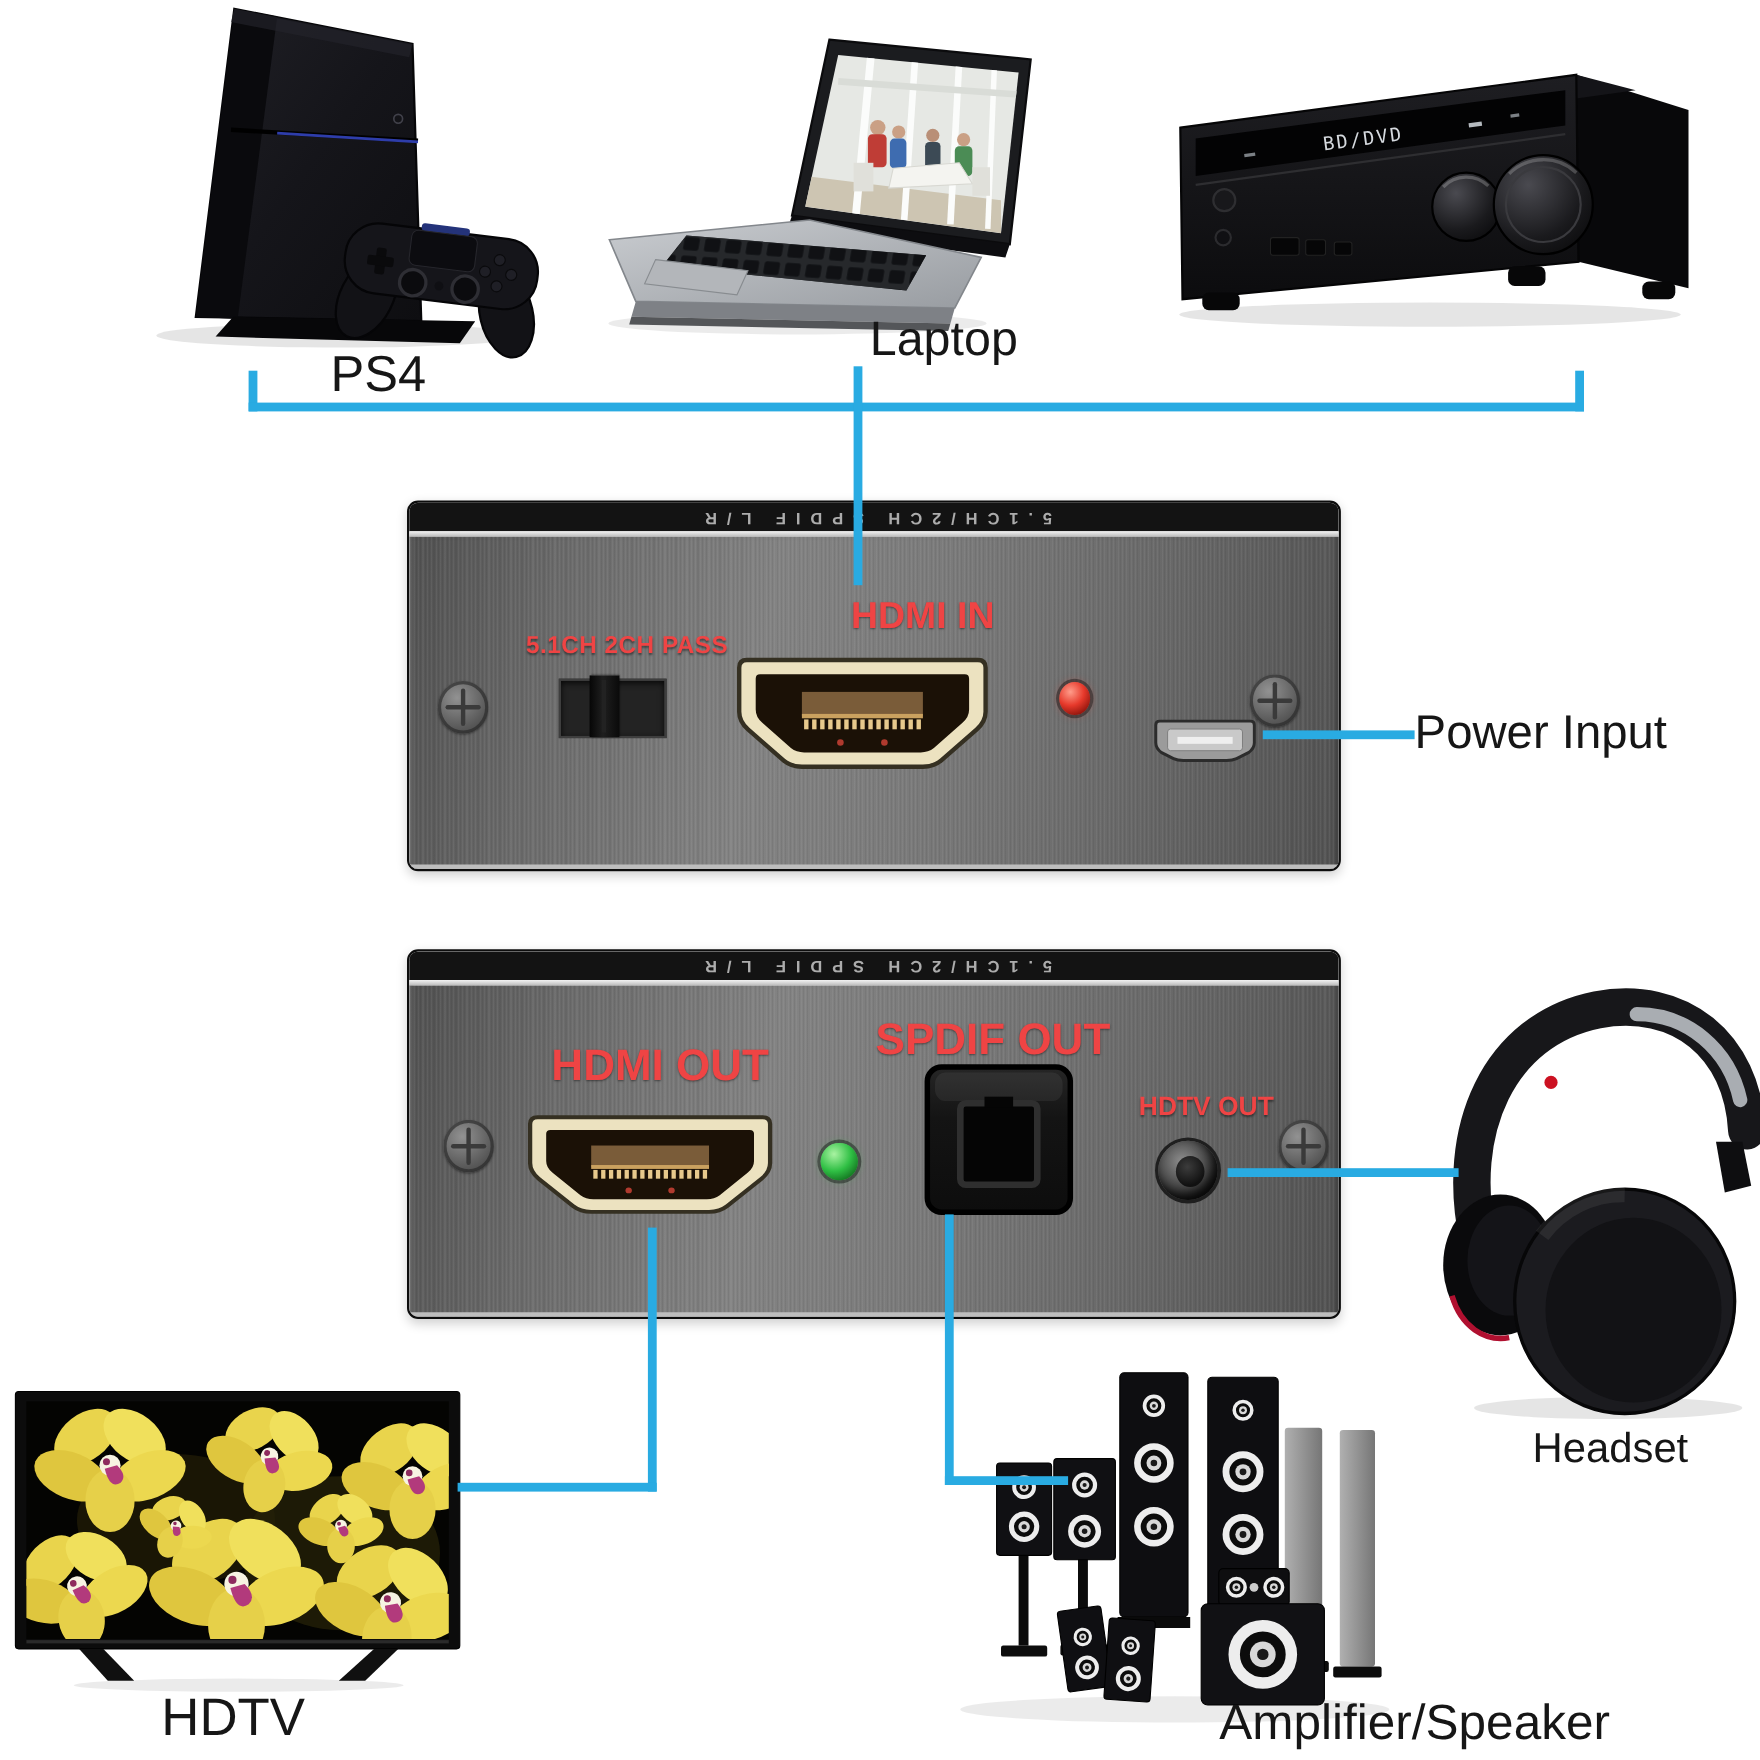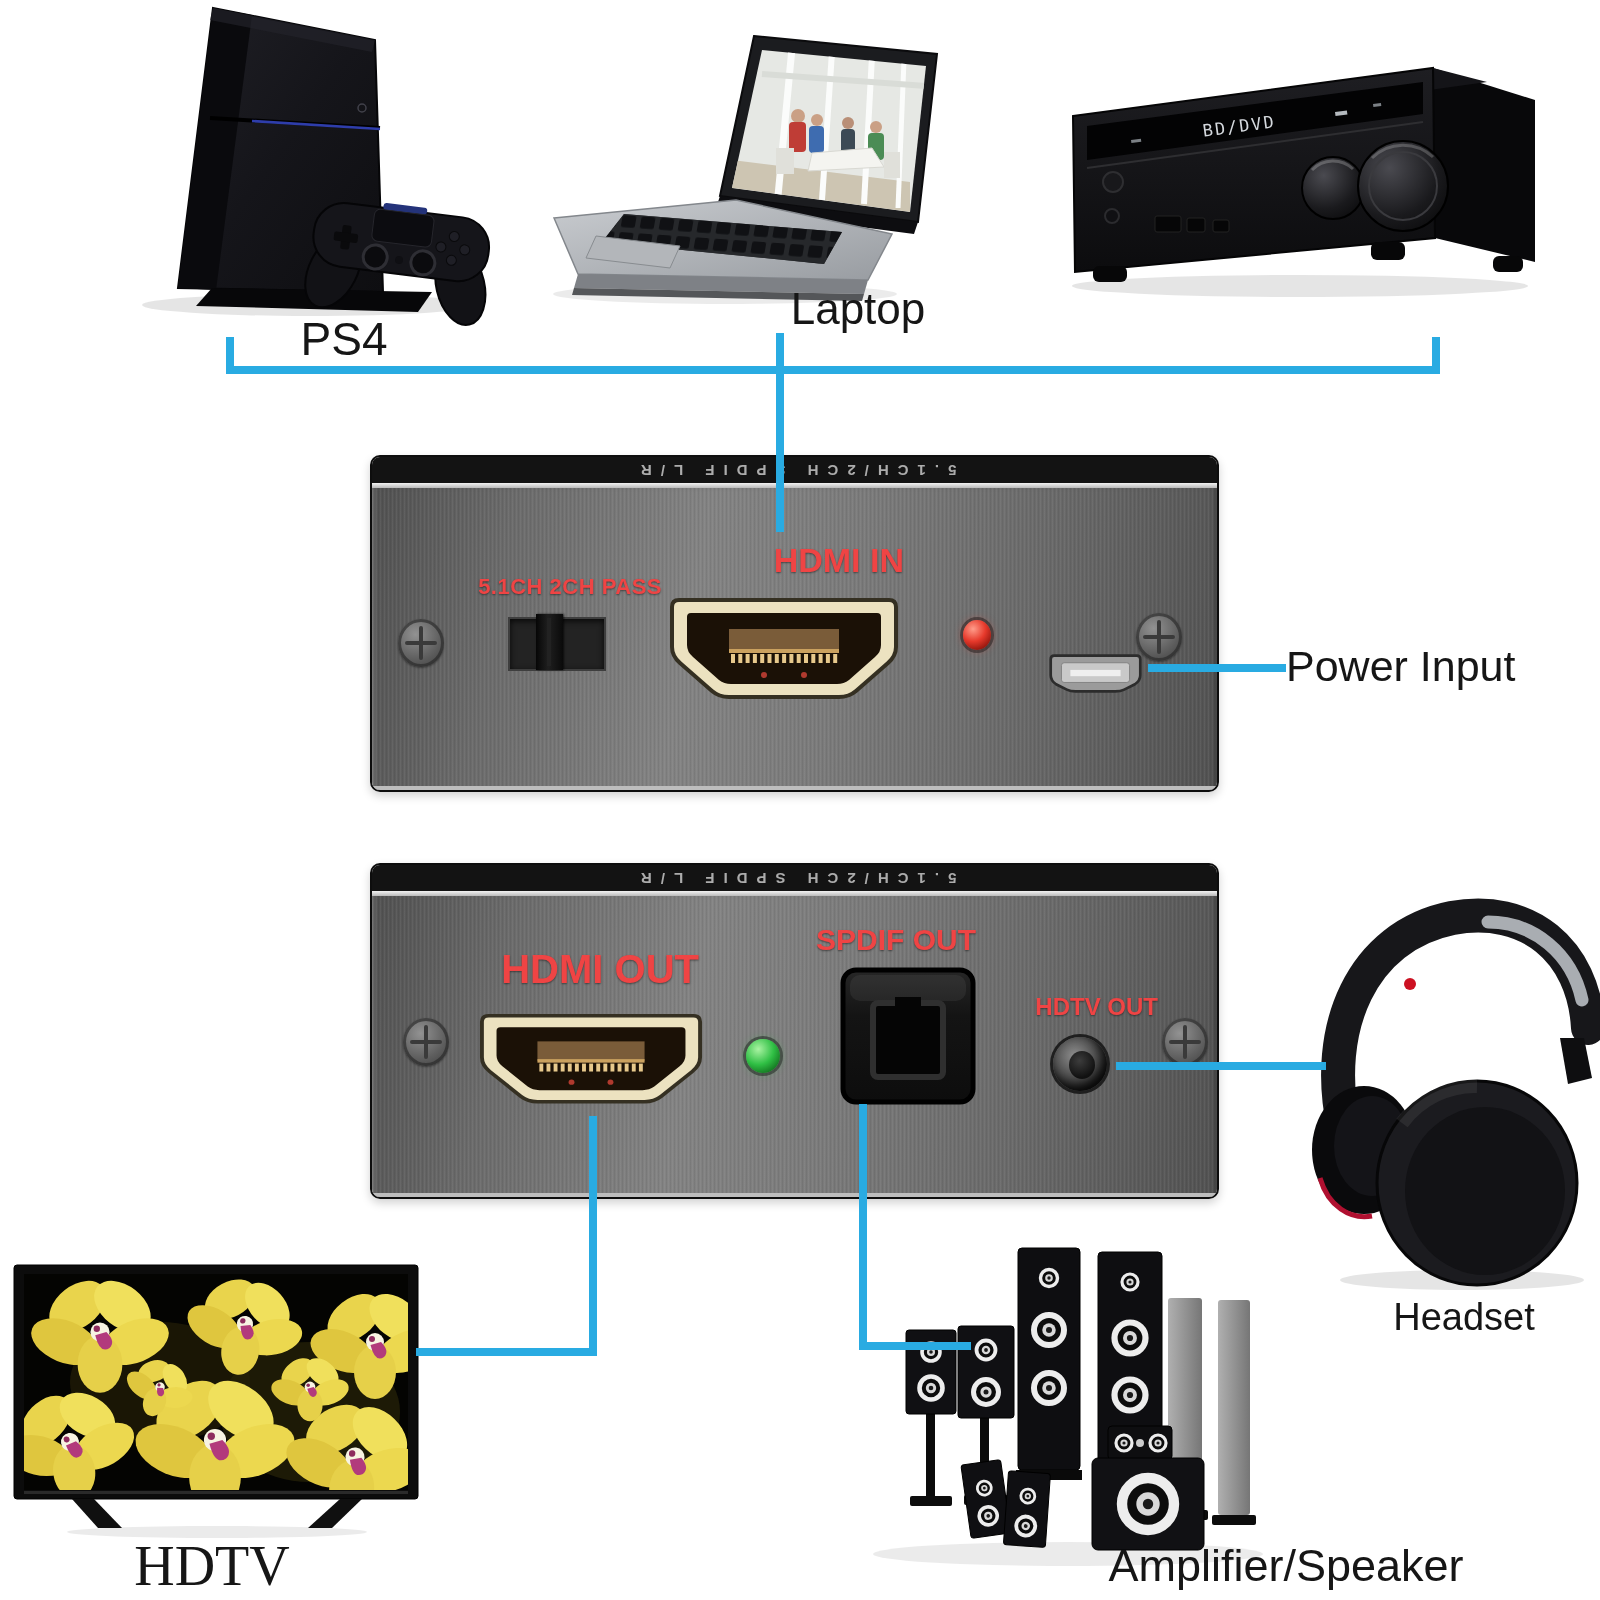--- a/index.html
+++ b/index.html
@@ -285,21 +285,21 @@
         <rect x="149.6" y="57" width="4" height="9"></rect>
           <rect x="156.9" y="57" width="4" height="9"></rect>
         <rect x="164.2" y="57" width="4" height="9"></rect>
       </g>
       <circle cx="95" cy="78" r="3" fill="#b03a2e"></circle>
         <circle cx="135" cy="78" r="3" fill="#b03a2e"></circle>
     </svg>
 
     <div class="led green" style="left:374px;top:174px;"></div>
 
-    <div class="plbl" style="left:424px;top:58px;width:180px;font-size:30px;">SPDIF OUT</div>
+    <div class="plbl" style="left:424px;top:58px;width:180px;font-size:40px;">SPDIF OUT</div>
 
     <svg class="abs" style="left:468px;top:102px;" width="136" height="138" viewBox="0 0 136 138">
       <defs>
         <linearGradient id="tosg" x1="0" y1="0" x2="0" y2="1">
           <stop offset="0" stop-color="#262626"></stop>
             <stop offset=".35" stop-color="#141414"></stop>
           <stop offset="1" stop-color="#0d0d0d"></stop>
         </linearGradient>
       </defs>
       <rect x="3" y="3" width="130" height="132" rx="13" fill="url(#tosg)" stroke="#000" stroke-width="5"></rect>
@@ -414,17 +414,17 @@
     <ellipse cx="72" cy="262" rx="52" ry="64" fill="#0a0a0c"></ellipse>
     <path d="M28,290 C36,318 58,332 80,328" fill="none" stroke="#b01030" stroke-width="5"></path>
     <ellipse cx="80" cy="258" rx="38" ry="50" fill="#141418"></ellipse>
     <polygon points="268,150 292,150 300,190 276,196" fill="#0e0e10"></polygon>
     <line x1="252" y1="238" x2="270" y2="252" stroke="#a00f28" stroke-width="6"></line>
     <ellipse cx="185" cy="295" rx="100" ry="102" fill="#1b1b1f" stroke="#070708" stroke-width="3"></ellipse>
     <ellipse cx="193" cy="303" rx="80" ry="84" fill="#121215"></ellipse>
     <path d="M110,235 A92,94 0 0 1 185,198" fill="none" stroke="rgba(255,255,255,.07)" stroke-width="14"></path>
   </svg>
 
-  <div class="lbl center" style="left:212px;top:1534px;font-size:56px;font-family:Liberation Serif, serif;">HDTV</div>
+  <div class="lbl center" style="left:212px;top:1534px;font-size:48px;">HDTV</div>
   <div class="lbl center" style="left:1286px;top:1540px;font-size:45px;text-align:right;">Amplifier/Speaker</div>
   <div class="lbl center" style="left:1464px;top:1296px;font-size:38px;">Headset</div>
 
 </div>
 
 </body></html>

